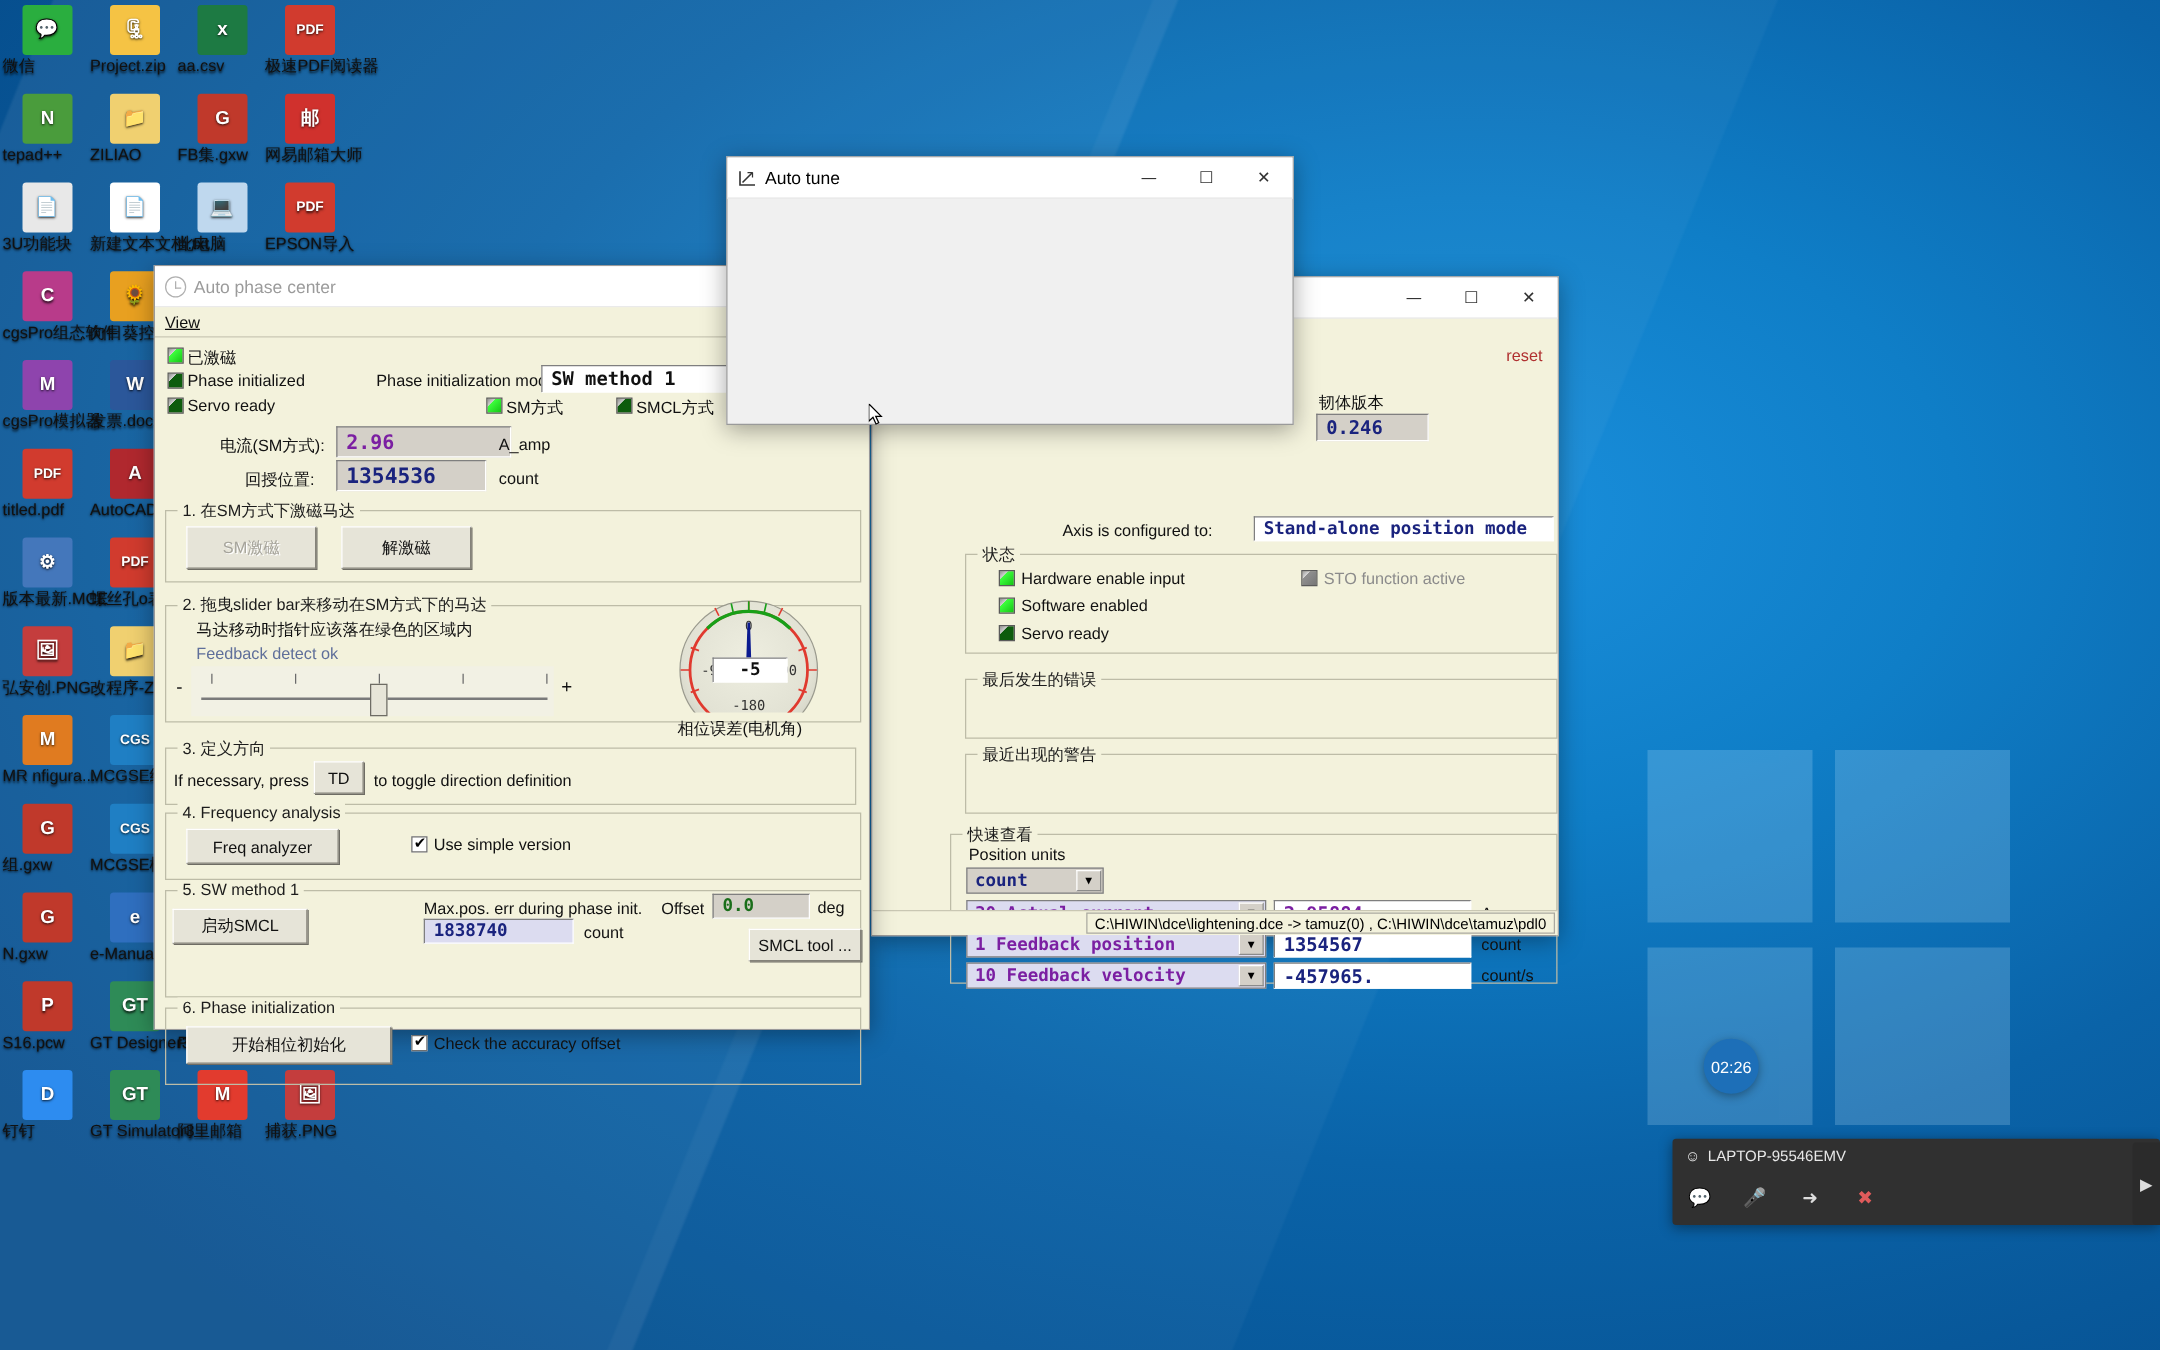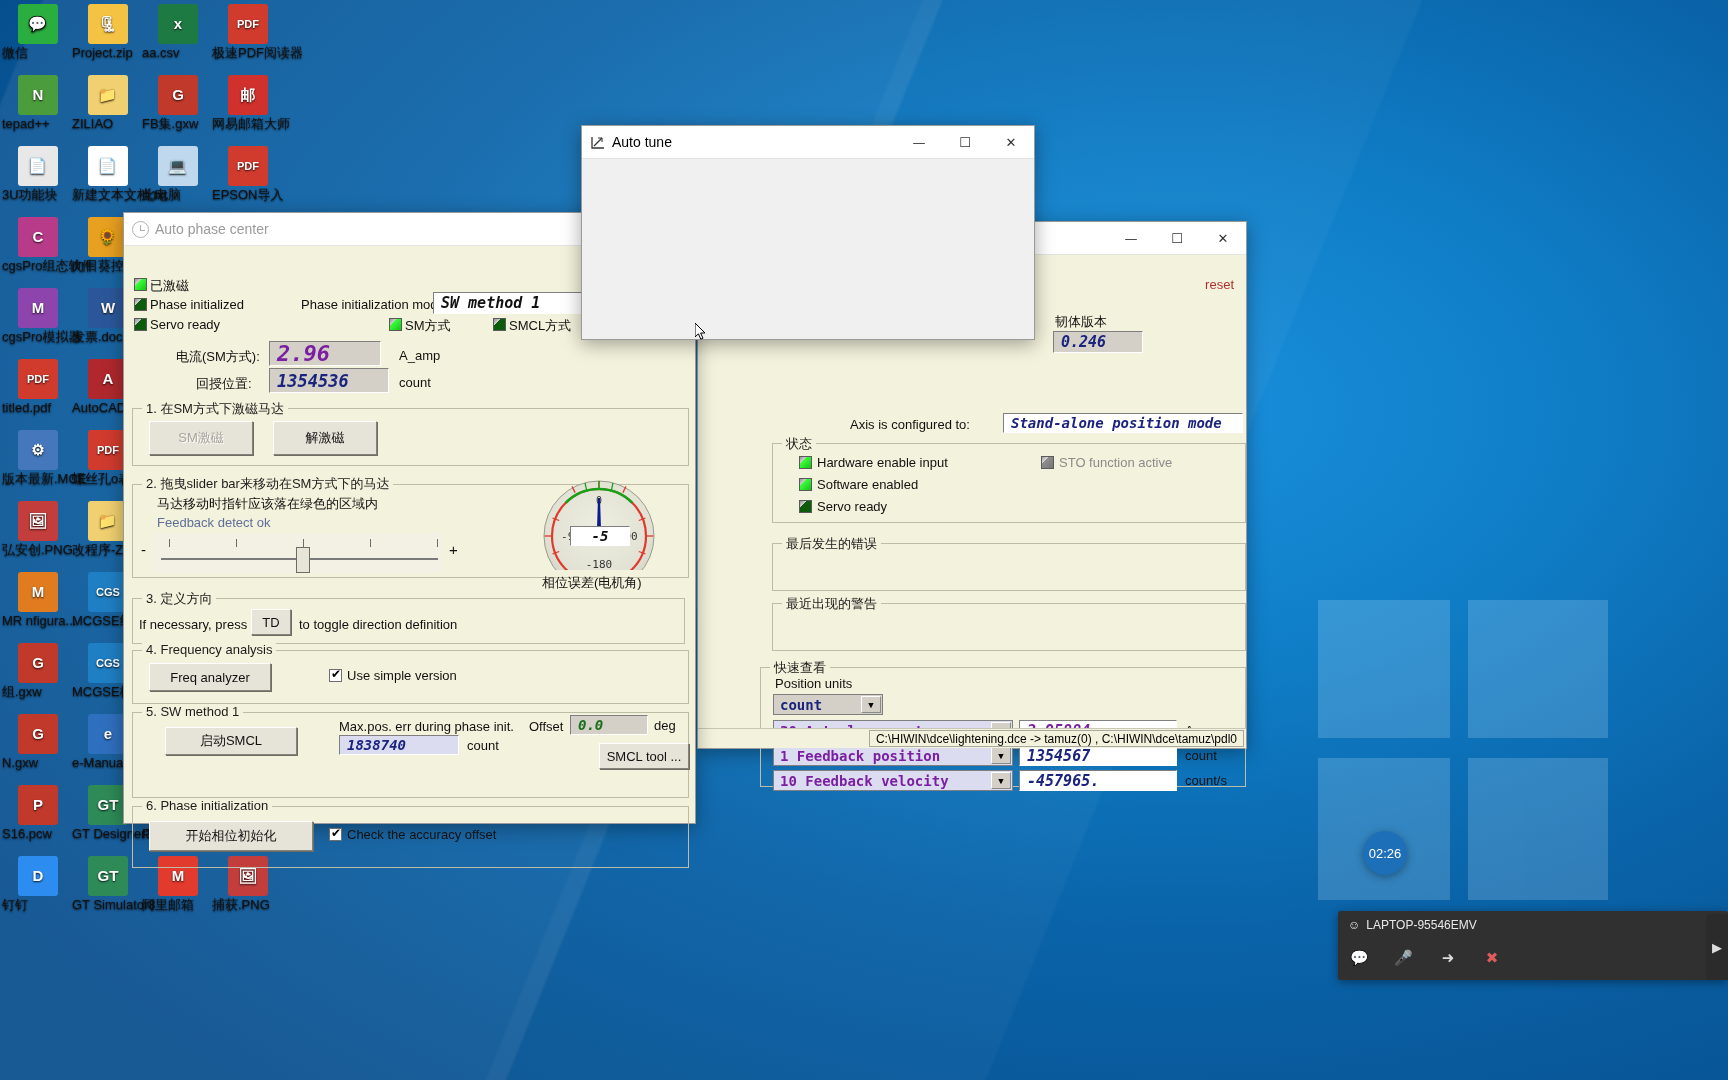--- a/index.html
+++ b/index.html
@@ -97,21 +97,20 @@
   .ro-field {
     position:absolute;
     background:#d4d0c8;
     border:1px solid #7f7f7f;
     border-right-color:#ffffff; border-bottom-color:#ffffff;
     font-family:"DejaVu Sans Mono", monospace;
     font-size:15px;
     display:flex; align-items:center;
     padding-left:7px;
     white-space:pre;
-    font-style:italic;
   }
   .ro-field.white { background:#ffffff; }
   .ro-field.lilac { background:#dcdcf0; }
 
   .btn3d {
     position:absolute;
     background:#e6e4d8;
     border:1px solid #848279;
     border-top-color:#ffffff; border-left-color:#ffffff;
     box-shadow:1px 1px 0 #6e6c64;
@@ -473,38 +472,41 @@
   <div class="titlebar inactive">
     <span style="width:17px;height:17px;border:1px solid #b0b0b0;border-radius:50%;position:relative;display:inline-block;">
       <span style="position:absolute;left:7px;top:3px;width:1px;height:6px;background:#b0b0b0;"></span>
       <span style="position:absolute;left:7px;top:8px;width:5px;height:1px;background:#b0b0b0;"></span>
     </span>
     <span class="tb-title">Auto phase center</span>
   </div>
 
   <div class="hmi" style="position:absolute;inset:33px 0 0 0;">
 
+    <div style="position:absolute;left:0;top:0;right:0;height:24px;background:#f3f2dc;border-bottom:1px solid #cac8b4;">
+      <span class="lbl" style="left:8px;top:4px;text-decoration:underline;">View</span>
+    </div>
 
     <div class="led on" style="left:10px;top:32px;"></div>
     <div class="lbl" style="left:26px;top:31px;">已激磁</div>
     <div class="led" style="left:10px;top:52px;"></div>
     <div class="lbl" style="left:26px;top:51px;">Phase initialized</div>
     <div class="led" style="left:10px;top:72px;"></div>
     <div class="lbl" style="left:26px;top:71px;">Servo ready</div>
 
     <div class="lbl" style="left:177px;top:51px;">Phase initialization mode:</div>
     <div class="ro-field white" style="left:309px;top:46px;width:240px;height:22px;color:#111;font-weight:bold;">SW method 1</div>
 
     <div class="led on" style="left:265px;top:72px;"></div>
     <div class="lbl" style="left:281px;top:71px;">SM方式</div>
     <div class="led" style="left:369px;top:72px;"></div>
     <div class="lbl" style="left:385px;top:71px;">SMCL方式</div>
 
     <div class="lbl" style="left:52px;top:102px;">电流(SM方式):</div>
-    <div class="ro-field" style="left:145px;top:95px;width:112px;height:25px;color:#7b1fa2;font-weight:bold;font-size:22px;">2.96</div>
+    <div class="ro-field" style="left:145px;top:95px;width:140px;height:25px;color:#7b1fa2;font-weight:bold;font-size:16px;">2.96</div>
     <div class="lbl" style="left:275px;top:102px;">A_amp</div>
 
     <div class="lbl" style="left:72px;top:129px;">回授位置:</div>
     <div class="ro-field" style="left:145px;top:122px;width:120px;height:25px;color:#1a237e;font-weight:bold;font-size:17px;">1354536</div>
     <div class="lbl" style="left:275px;top:129px;">count</div>
 
     <div class="group" style="left:8px;top:162px;width:557px;height:58px;">
       <span class="legend">1. 在SM方式下激磁马达</span>
       <div class="btn3d disabled" style="left:16px;top:12px;width:104px;height:34px;">SM激磁</div>
       <div class="btn3d" style="left:140px;top:12px;width:104px;height:34px;">解激磁</div>
@@ -582,21 +584,21 @@
 
     <div class="group" style="left:8px;top:404px;width:557px;height:54px;">
       <span class="legend">4. Frequency analysis</span>
       <div class="btn3d" style="left:16px;top:12px;width:122px;height:28px;">Freq analyzer</div>
       <div class="chk" style="left:196px;top:18px;"></div>
       <div class="lbl" style="left:214px;top:17px;">Use simple version</div>
     </div>
 
     <div class="group" style="left:8px;top:466px;width:557px;height:86px;">
       <span class="legend">5. SW method 1</span>
-      <div class="btn3d" style="left:32px;top:14px;width:132px;height:28px;">启动SMCL</div>
+      <div class="btn3d" style="left:5px;top:14px;width:108px;height:28px;">启动SMCL</div>
       <div class="lbl" style="left:206px;top:6px;">Max.pos. err during phase init.</div>
       <div class="ro-field lilac" style="left:206px;top:22px;width:120px;height:20px;color:#1a237e;font-weight:bold;font-size:14px;">1838740</div>
       <div class="lbl" style="left:334px;top:25px;">count</div>
 
       <div class="lbl" style="left:396px;top:6px;">Offset</div>
       <div class="ro-field" style="left:437px;top:2px;width:78px;height:20px;color:#1a6e1a;font-weight:bold;font-size:14px;">0.0</div>
       <div class="lbl" style="left:521px;top:5px;">deg</div>
       <div class="btn3d" style="left:466px;top:30px;width:90px;height:26px;">SMCL tool ...</div>
     </div>
 

